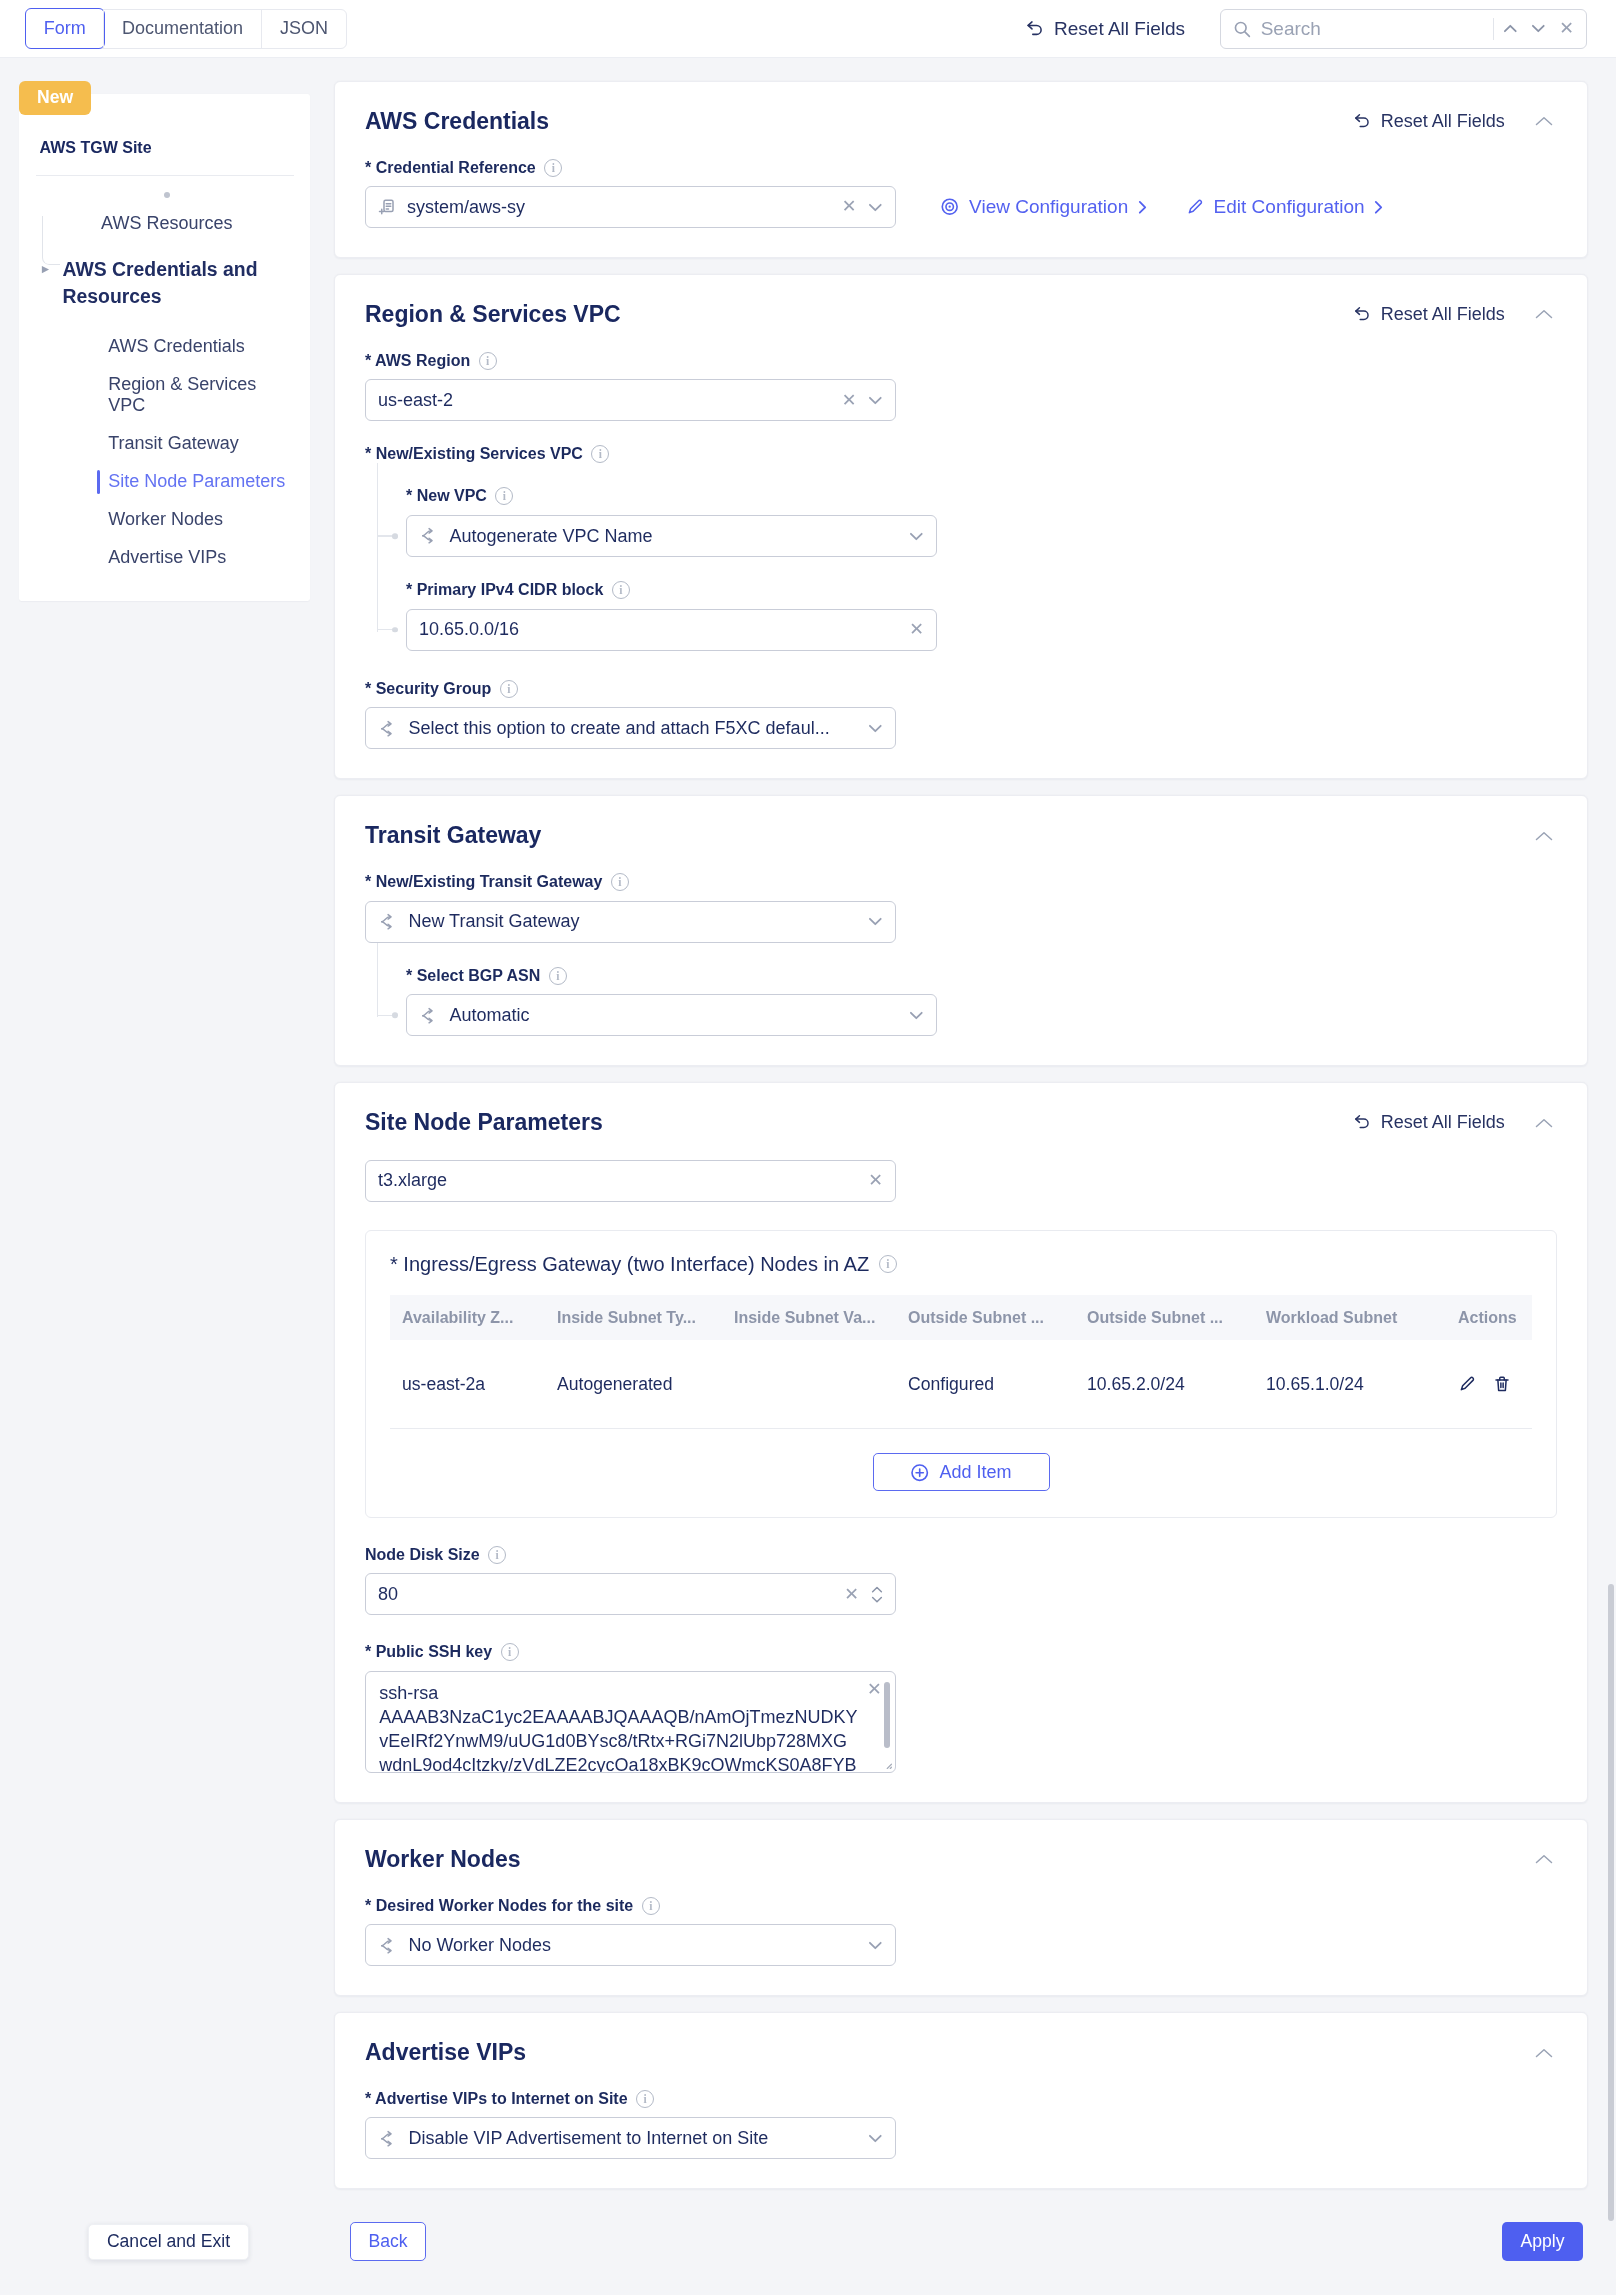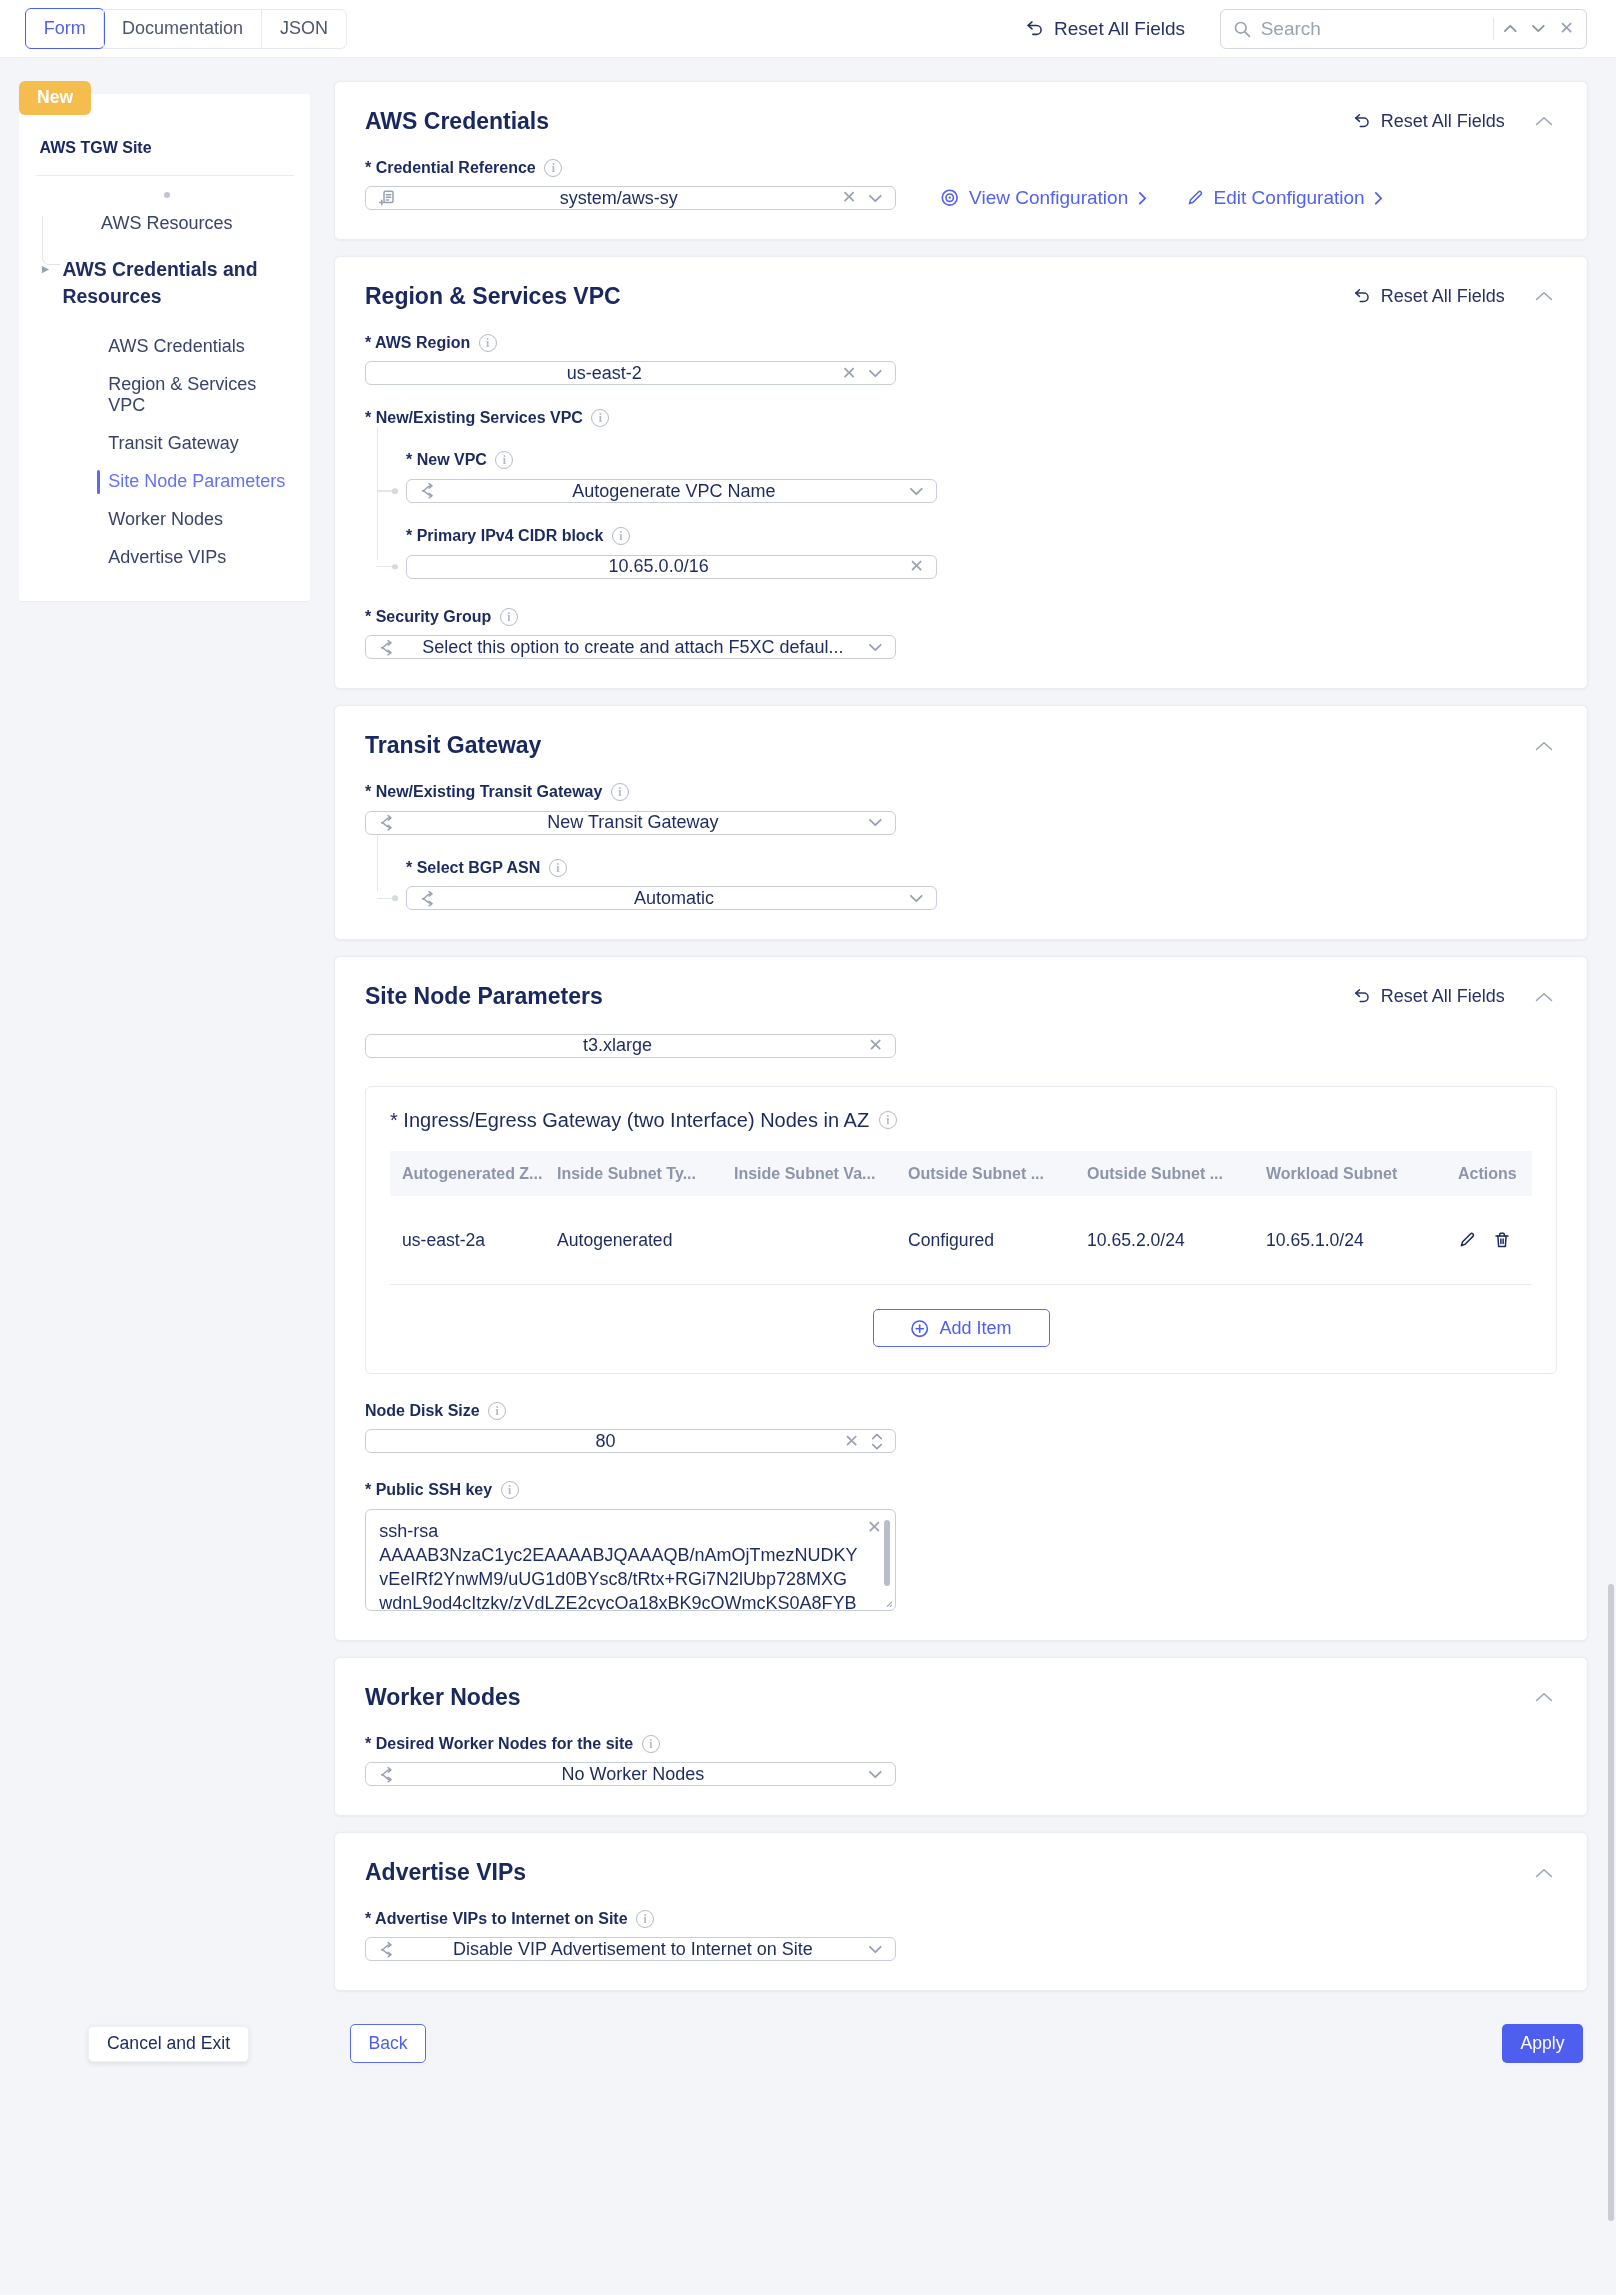--- a/index.html
+++ b/index.html
@@ -65,22 +65,22 @@
   .card-title { font-size:23px; font-weight:800; color:#1a2860; flex:1; }
   .card-reset { display:flex; align-items:center; gap:9.7px; color:#273262; font-size:18px; margin-right:27px; cursor:pointer; }
   .collapse { color:#9aa3b5; cursor:pointer; padding:3.6px; }
 
   .field { margin-top:24px; }
   .flabel { display:flex; align-items:center; gap:8.5px; font-size:16px; font-weight:bold; color:#1c2a5e; margin-bottom:9.7px; }
   .info { width:18px; height:18px; border-radius:50%; border:1.2px solid #b3bac7; color:#b3bac7;
           display:flex; align-items:center; justify-content:center; font-size:11.5px; font-weight:bold;
           font-family:"Liberation Serif", serif; flex:none; cursor:pointer; }
   .info::before { content:"i"; }
-  .ctl { width:531px; height:24px; border:1.2px solid #c9cdd8; border-radius:6px; background:#fff;
-         display:flex; align-items:center; padding:0 12px; gap:11px; font-size:18px; color:#1e2b5f; position:relative;text-align:center; }
+  .ctl { width:531px; height:42px; border:1.2px solid #c9cdd8; border-radius:6px; background:#fff;
+         display:flex; align-items:center; padding:0 12px; gap:11px; font-size:18px; color:#1e2b5f; position:relative; }
   .ctl .val { flex:1; white-space:nowrap; overflow:hidden; }
   .ctl .righticons { display:flex; align-items:center; gap:12px; }
   .gicon { color:#98a0b3; }
   .stepper { display:flex; flex-direction:column; gap:2.4px; color:#8b94a8; cursor:pointer; }
 
   .nest { margin-left:41px; margin-top:24px; position:relative; }
   .nest::before { content:""; position:absolute; left:-29px; top:-24px; bottom:19px; width:1.2px; background:#e3e6ec; }
   .nest .field { margin-top:0; }
   .nest .field + .field { margin-top:24px; }
   .nest .ctl::before { content:""; position:absolute; left:-30px; top:50%; width:19.4px; height:1.2px;
@@ -475,21 +475,21 @@
         </div>
       </div>
 
       <div class="subbox">
         <div class="subhead">
           <span>* Ingress/Egress Gateway (two Interface) Nodes in AZ</span>
           <span class="info"></span>
         </div>
         <div class="ntable">
           <div class="trow thead">
-            <span class="tcell">Autogenerated Z...</span>
+            <span class="tcell">Availability Z...</span>
             <span class="tcell">Inside Subnet Ty...</span>
             <span class="tcell">Inside Subnet Va...</span>
             <span class="tcell">Outside Subnet ...</span>
             <span class="tcell">Outside Subnet ...</span>
             <span class="tcell">Workload Subnet</span>
             <span class="tcell">Actions</span>
           </div>
           <div class="trow tbody">
             <span class="tcell">us-east-2a</span>
             <span class="tcell">Autogenerated</span>

